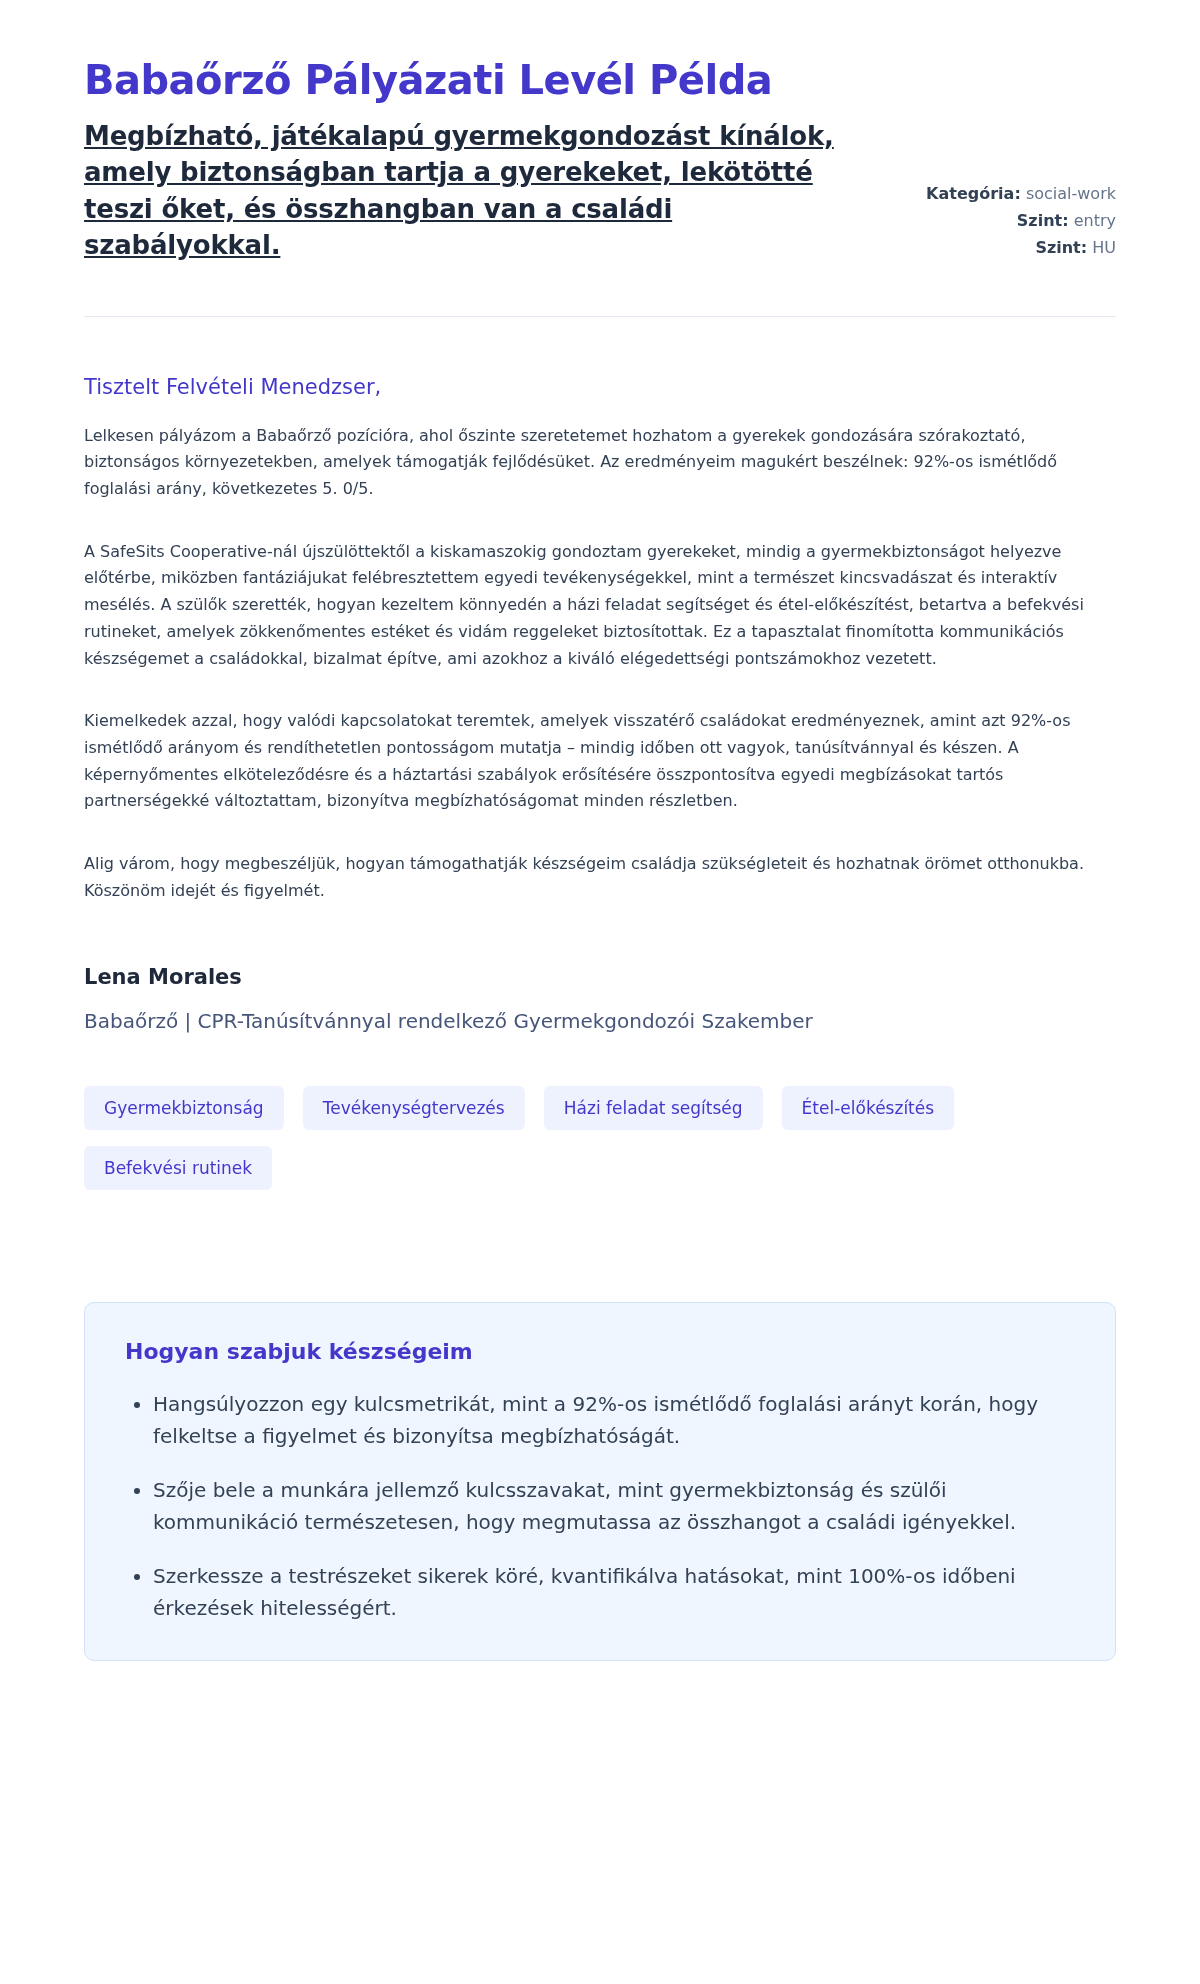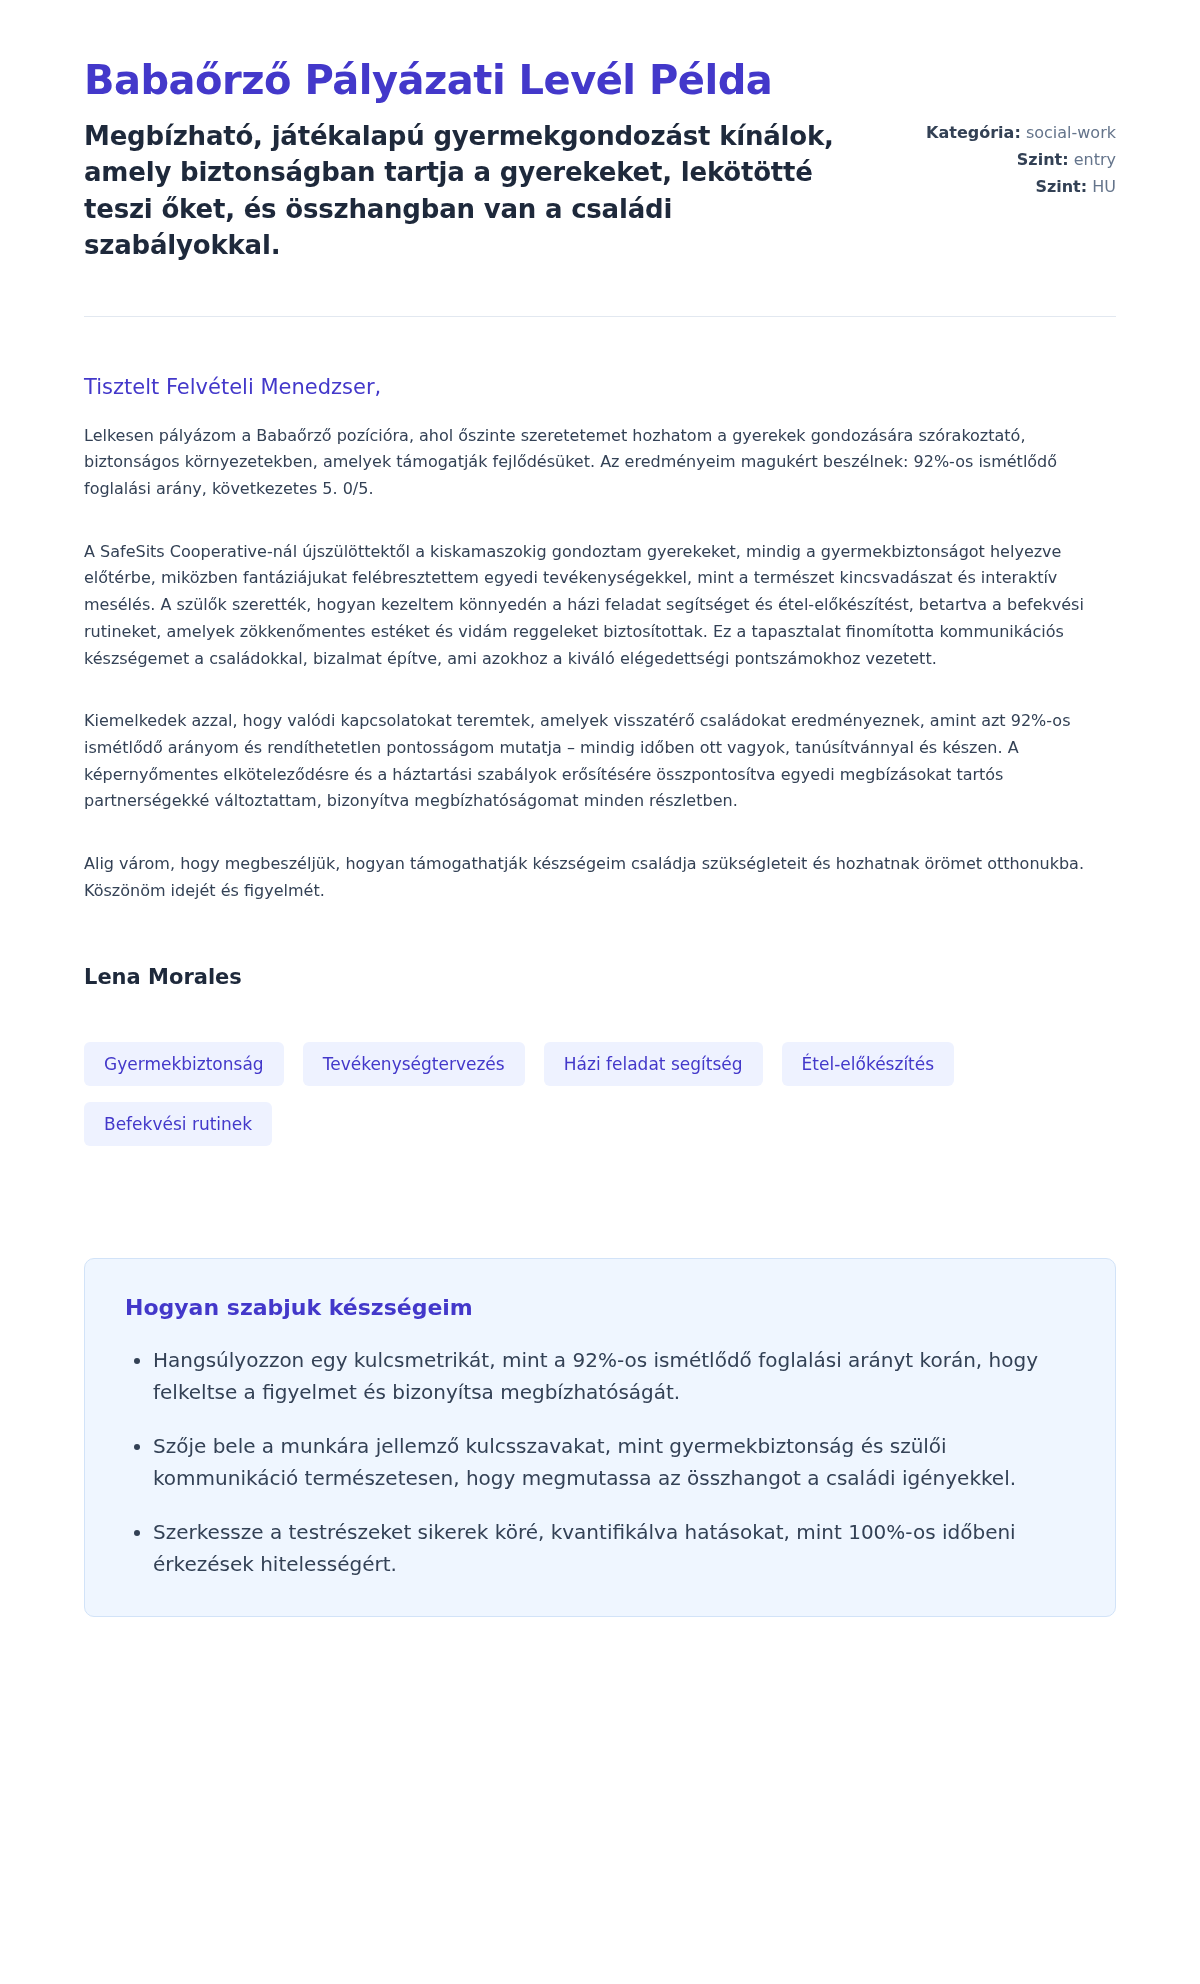--- a/index.html
+++ b/index.html
@@ -24,38 +24,39 @@
     min-height:1984px;
     margin:0 auto;
   }
   .page{
     padding:56px 84px 90px 84px;
   }
   
   .header{
     display:flex;
     justify-content:space-between;
-    align-items:center;
+    align-items:flex-end;
     gap:56px;
   }
   .header-left{max-width:800px;}
   .page-title{
     font-size:40px;
     font-weight:bold;
     color:var(--accent);
     line-height:1.2;
     margin-bottom:14px;
     letter-spacing:-0.5px;
   }
   .page-subtitle{
     font-size:26px;
     font-weight:bold;
     color:var(--dark-text);
     line-height:1.4;
     letter-spacing:-0.2px;
+    text-decoration:underline;
   }
   .meta{
     width:200px;
     flex-shrink:0;
     text-align:right;
     font-size:16px;
     line-height:1.45;
     padding-top:4px;
   }
   .meta-item{margin-bottom:4px;}
@@ -162,20 +163,21 @@
 
   <hr class="divider">
 
   <section class="letter">
     <p class="greeting">Tisztelt Felvételi Menedzser,</p>
     <p class="para">Lelkesen pályázom a Babaőrző pozícióra, ahol őszinte szeretetemet hozhatom a gyerekek gondozására szórakoztató, biztonságos környezetekben, amelyek támogatják fejlődésüket. Az eredményeim magukért beszélnek: 92%-os ismétlődő foglalási arány, következetes 5. 0/5.</p>
     <p class="para">A SafeSits Cooperative-nál újszülöttektől a kiskamaszokig gondoztam gyerekeket, mindig a gyermekbiztonságot helyezve előtérbe, miközben fantáziájukat felébresztettem egyedi tevékenységekkel, mint a természet kincsvadászat és interaktív mesélés. A szülők szerették, hogyan kezeltem könnyedén a házi feladat segítséget és étel-előkészítést, betartva a befekvési rutineket, amelyek zökkenőmentes estéket és vidám reggeleket biztosítottak. Ez a tapasztalat finomította kommunikációs készségemet a családokkal, bizalmat építve, ami azokhoz a kiváló elégedettségi pontszámokhoz vezetett.</p>
     <p class="para">Kiemelkedek azzal, hogy valódi kapcsolatokat teremtek, amelyek visszatérő családokat eredményeznek, amint azt 92%-os ismétlődő arányom és rendíthetetlen pontosságom mutatja – mindig időben ott vagyok, tanúsítvánnyal és készen. A képernyőmentes elköteleződésre és a háztartási szabályok erősítésére összpontosítva egyedi megbízásokat tartós partnerségekké változtattam, bizonyítva megbízhatóságomat minden részletben.</p>
     <p class="para">Alig várom, hogy megbeszéljük, hogyan támogathatják készségeim családja szükségleteit és hozhatnak örömet otthonukba. Köszönöm idejét és figyelmét.</p>
     <p class="sig-name">Lena Morales</p>
+    <p class="sig-title">Babaőrző | CPR-Tanúsítvánnyal rendelkező Gyermekgondozói Szakember</p>
   </section>
 
   <section class="tags">
     <span class="tag">Gyermekbiztonság</span>
     <span class="tag">Tevékenységtervezés</span>
     <span class="tag">Házi feladat segítség</span>
     <span class="tag">Étel-előkészítés</span>
     <span class="tag">Befekvési rutinek</span>
   </section>
 

